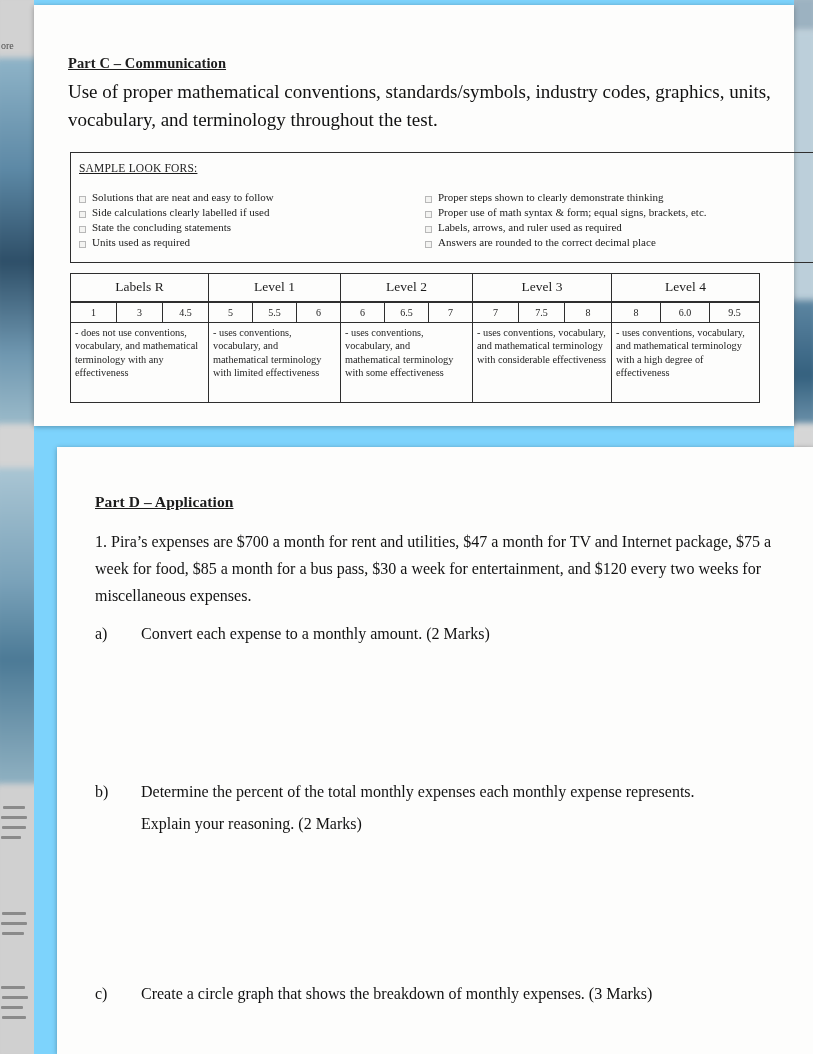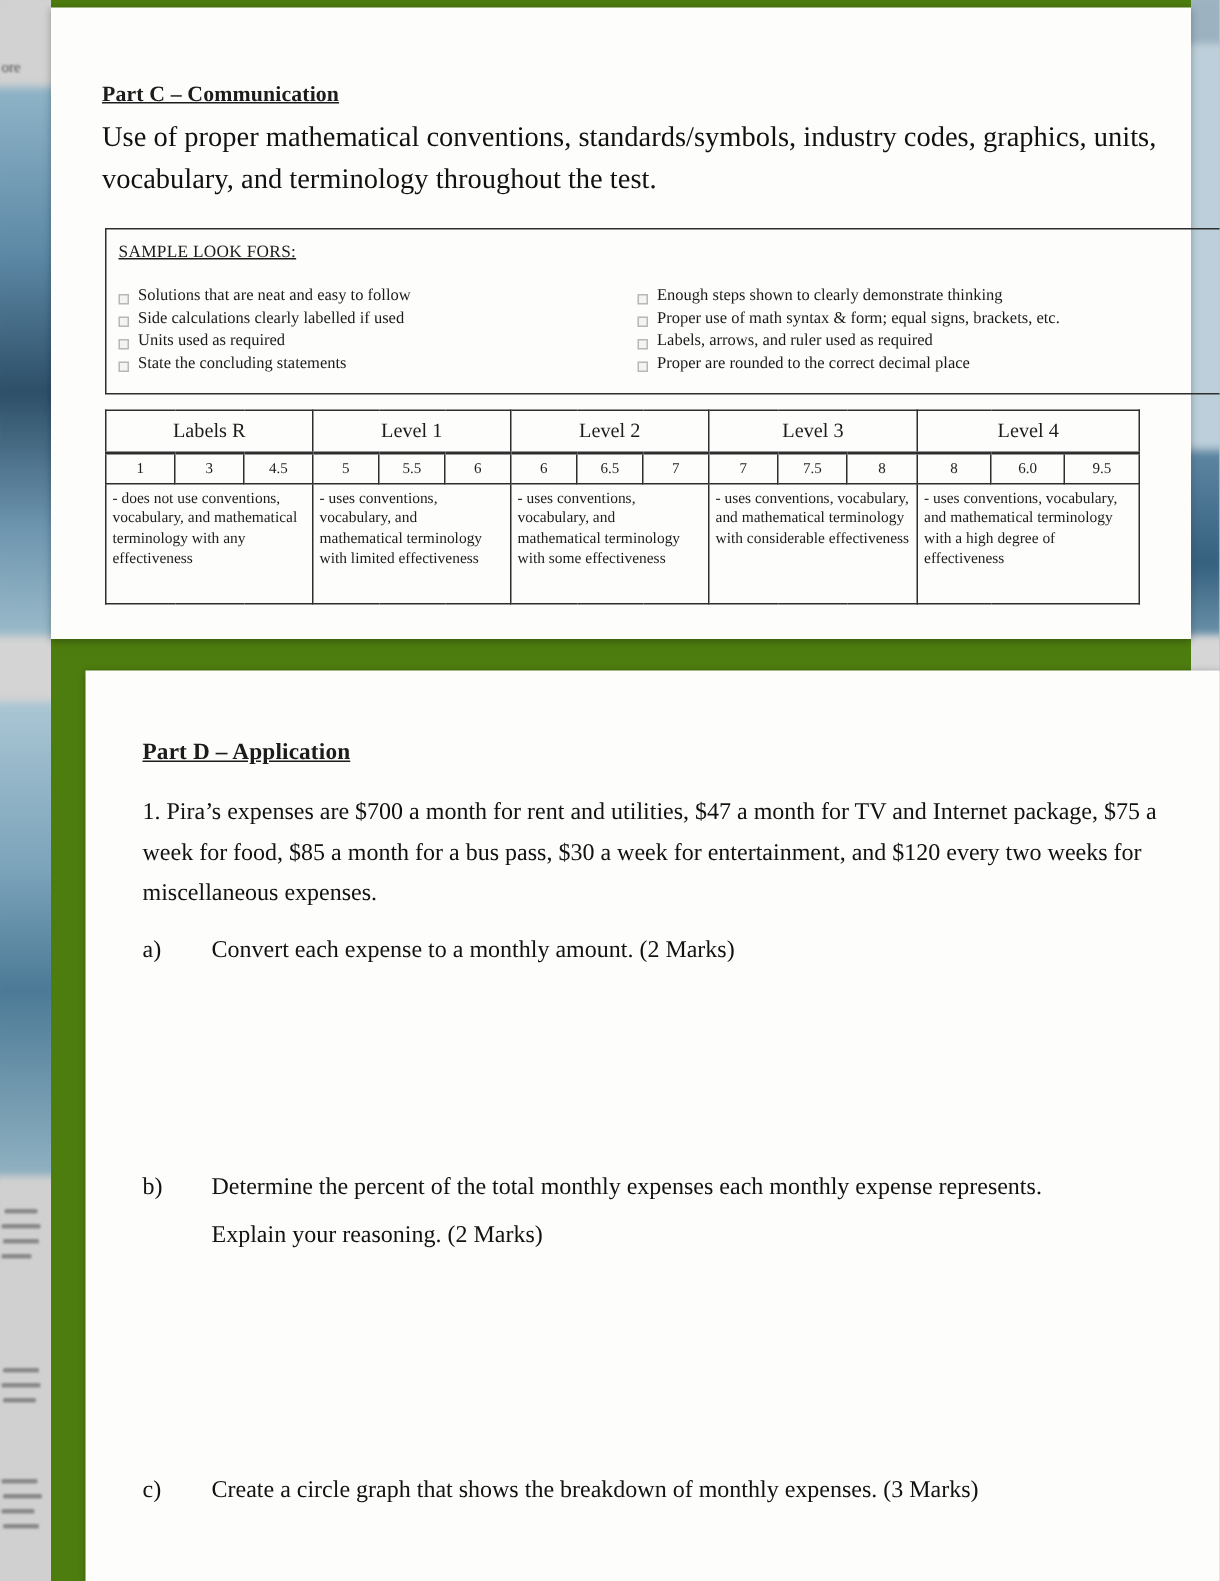--- a/index.html
+++ b/index.html
@@ -2,21 +2,21 @@
 <html><head>
 <meta charset="utf-8">
 <style>
   * { margin: 0; padding: 0; box-sizing: border-box; }
   html, body { width: 813px; height: 1054px; }
   body {
     font-family: "Liberation Serif", serif;
     background: #c8c8c8;
     overflow: hidden;
   }
-  .stage { position: relative; width: 813px; height: 1054px; background: #4d7c0f; }
+  .stage { position: relative; width: 813px; height: 1054px; background: #7dd3fc; }
 
   
   .bg-strip { position: absolute; top: 0; height: 1054px; overflow: hidden; }
   .bg-left  { left: 0; width: 34px; background: #c9c9c9; }
   .bg-right { right: 0; width: 19px; background: #cdd3d6; }
   .blob { position: absolute; filter: blur(3px); }
   .bg-left .bl-top      { left: -4px; top: -4px; width: 44px; height: 66px; background: #d2d2d2; }
   .bg-left .bl-photo1   { left: -6px; top: 58px; width: 46px; height: 370px;
                           background: linear-gradient(180deg,#8fb4c8 0%,#5d89a6 30%,#2e4f68 55%,#6f97b0 80%,#9dbccb 100%); }
   .bg-left .bl-gap      { left: -4px; top: 424px; width: 44px; height: 48px; background: #d4d4d4; }
@@ -174,43 +174,43 @@
           <div class="lf-item">
             <span class="cb"></span>
             <span>Solutions that are neat and easy to follow</span>
           </div>
           <div class="lf-item">
             <span class="cb"></span>
             <span>Side calculations clearly labelled if used</span>
           </div>
           <div class="lf-item">
             <span class="cb"></span>
+            <span>State the concluding statements</span>
+          </div>
+          <div class="lf-item">
+            <span class="cb"></span>
             <span>Units used as required</span>
-          </div>
-          <div class="lf-item">
-            <span class="cb"></span>
-            <span>State the concluding statements</span>
           </div>
         </div>
         <div class="lf-col right">
           <div class="lf-item">
             <span class="cb"></span>
-            <span>Enough steps shown to clearly demonstrate thinking</span>
+            <span>Proper steps shown to clearly demonstrate thinking</span>
           </div>
           <div class="lf-item">
             <span class="cb"></span>
             <span>Proper use of math syntax &amp; form; equal signs, brackets, etc.</span>
           </div>
           <div class="lf-item">
             <span class="cb"></span>
             <span>Labels, arrows, and ruler used as required</span>
           </div>
           <div class="lf-item">
             <span class="cb"></span>
-            <span>Proper are rounded to the correct decimal place</span>
+            <span>Answers are rounded to the correct decimal place</span>
           </div>
         </div>
       </div>
     </div>
 
     <table class="rubric">
       <colgroup>
         <col style="width:46px">
           <col style="width:46px">
           <col style="width:46px">

